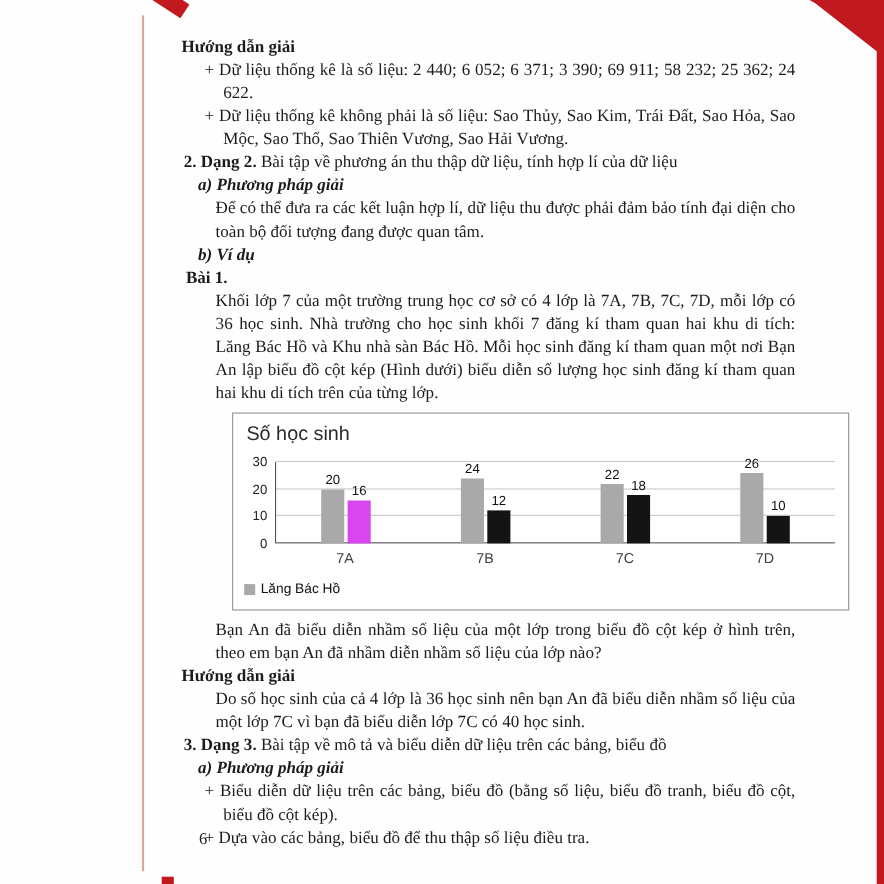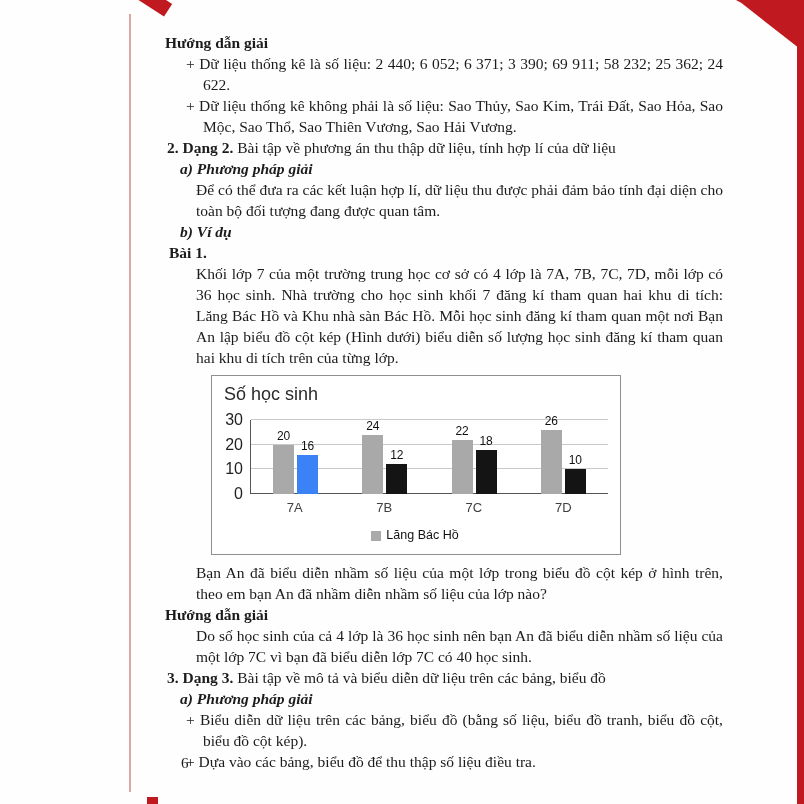--- a/index.html
+++ b/index.html
@@ -21,39 +21,39 @@
   .page-content { position:absolute; left:165px; top:32px; width:558px; font-size:15.5px; line-height:21px; }
   .para { margin-left:31px; text-align:justify; }
   .bullet { margin-left:21px; padding-left:17px; text-indent:-17px; text-align:justify; }
   .guide { text-align:left; font-weight:bold; }
   .section { margin-left:2px; }
   .section .label { font-weight:bold; }
   .subhead { margin-left:15px; font-weight:bold; font-style:italic; }
   .exlabel { margin-left:4px; font-weight:bold; }
 
   .chart-box {
-    width:410px; margin:7px 0 7px 46px;
+    width:561px; margin:7px 0 7px 46px;
     border:1px solid #909090; background:#fff;
     padding:8px 12px 8px 10px;
     font-family:"Liberation Sans","DejaVu Sans",sans-serif;
   }
   .chart-title { font-size:18px; color:#2a2a2a; margin:0 0 16px 2px; line-height:20px; }
   .chart-body { display:flex; }
   .y-axis { position:relative; width:28px; height:74px; flex:0 0 28px; }
-  .ytick { position:absolute; right:7px; transform:translateY(50%); font-size:16px; color:#222; line-height:12px; }
+  .ytick { position:absolute; right:7px; transform:translateY(50%); font-size:12px; color:#222; line-height:12px; }
   .plot { position:relative; flex:1; height:74px; border-left:1px solid #555; }
   .gridline { position:absolute; left:0; right:0; height:1px; background:#c9c9c9; }
   .gridline.baseline { background:#555; }
   .groups { position:absolute; left:0; right:0; top:0; bottom:0; display:flex; }
   .group { flex:1; display:flex; justify-content:center; align-items:flex-end; gap:3px; }
   .bar { position:relative; width:21px; }
   .bar-value { position:absolute; top:-15px; left:50%; transform:translateX(-50%); font-size:12px; color:#111; line-height:13px; }
   .x-labels { display:flex; margin-left:28px; }
   .xcell { flex:1; text-align:center; font-size:13px; color:#404040; padding-top:3px; }
-  .legend { display:flex; justify-content:center; align-items:center; gap:16px; margin-top:7px; }
+  .legend { display:flex; align-items:center; gap:16px; margin-top:7px; }
   .legend-item { display:flex; align-items:center; gap:5px; font-size:12.5px; color:#111; }
   .swatch { width:10px; height:10px; display:inline-block; }
 
   .page-number { position:absolute; left:181px; top:755px; font-size:15px; }
 </style>
 </head>
 <body>
 
 <div class="deco red-topleft"></div>
 <div class="deco red-topright"></div>
@@ -92,21 +92,21 @@
       <div class="plot">
           <div class="gridline baseline" style="bottom: 0%;"></div>
           <div class="gridline" style="bottom: 33.3333%;"></div>
           <div class="gridline" style="bottom: 66.6667%;"></div>
           <div class="gridline" style="bottom: 100%;"></div>
           <div class="groups">
             <div class="group">
               <div class="bar" style="height: 66.6667%; background: rgb(169, 169, 169);">
                 <span class="bar-value">20</span>
               </div>
-              <div class="bar" style="height: 53.3333%; background: #3b82f6;">
+              <div class="bar" style="height: 53.3333%; background: #d946ef;">
                 <span class="bar-value">16</span>
               </div>
             </div>
             <div class="group">
               <div class="bar" style="height: 80%; background: rgb(169, 169, 169);">
                 <span class="bar-value">24</span>
               </div>
               <div class="bar" style="height: 40%; background: rgb(20, 20, 20);">
                 <span class="bar-value">12</span>
               </div>

